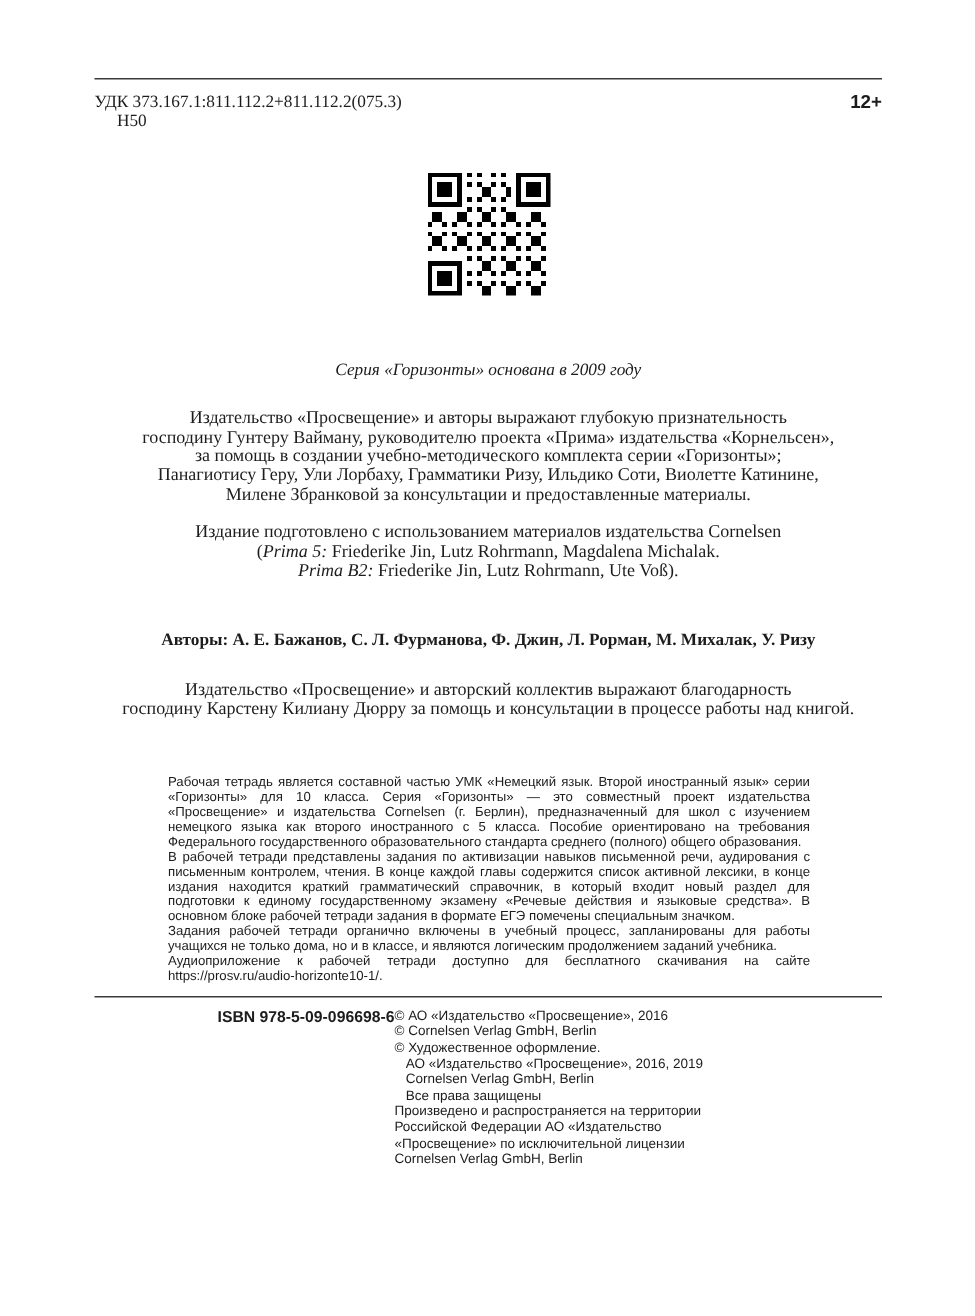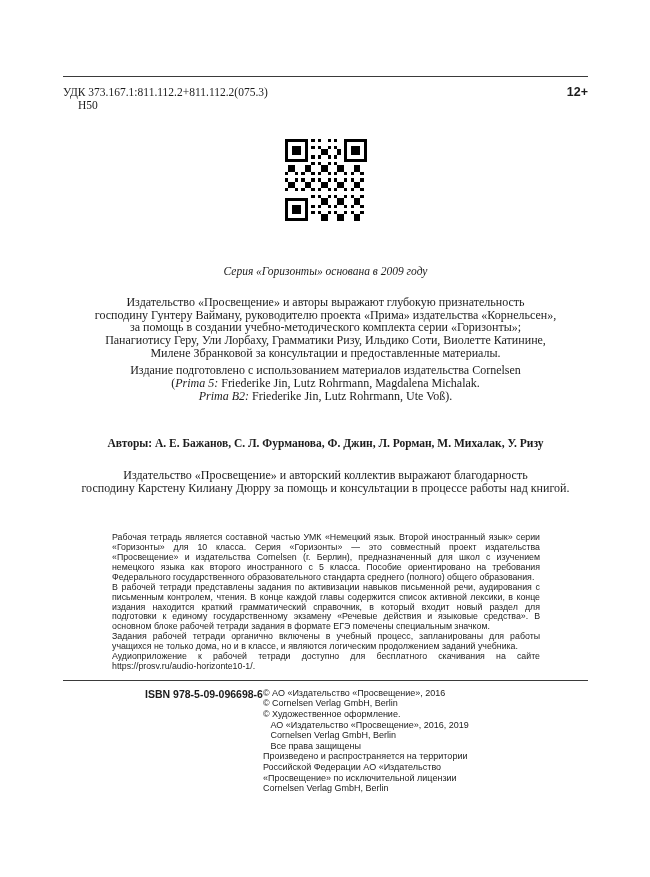--- a/index.html
+++ b/index.html
@@ -4,37 +4,37 @@
 <style>
   html, body { margin:0; padding:0; }
   body {
     width:650px; height:877px;
     background:#ffffff;
     color:#1c1c1c;
     font-family:"Liberation Serif", serif;
     position:relative;
     overflow:hidden;
   }
-  .page { padding:76px 62px 0 63px; }
+  .page { padding:52px 62px 0 63px; }
   .rule { border:0; border-top:1px solid #3a3a3a; height:0; margin:0; }
 
   .head-row { display:flex; justify-content:space-between; margin-top:9px;
               font-size:11.5px; line-height:12.6px; }
   .codes div { white-space:nowrap; }
   .code-n { margin-left:15px; }
   .age { font-family:"Liberation Sans", sans-serif; font-weight:bold; font-size:12.5px;margin-left:11px; }
 
   .qr-wrap { display:flex; justify-content:center; margin-top:28px; }
   .qr-wrap svg { width:82px; height:82px; shape-rendering:crispEdges; }
 
   .series { text-align:center; font-style:italic; font-size:11.5px; margin-top:44px; }
 
   .center-par { text-align:center; font-size:12px; margin:0; }
   .ack1 { margin-top:19px; line-height:12.6px; white-space:pre-wrap; }
-  .edition { margin-top:5px; line-height:13px; }
+  .edition { margin-top:13px; line-height:13px; }
   .edition i { font-style:italic; }
   .authors { margin-top:34px; font-weight:bold; font-size:11.5px; }
   .ack2 { margin-top:20px; line-height:13px; white-space:pre-wrap; }
 
   .annotation { margin:38px 48px 0 49px;
                 font-family:"Liberation Sans", sans-serif;
                 font-size:8.8px; line-height:9.9px; text-align:justify; }
   .annotation p { margin:0; }
 
   .bottom-rule { margin-top:8px; }

